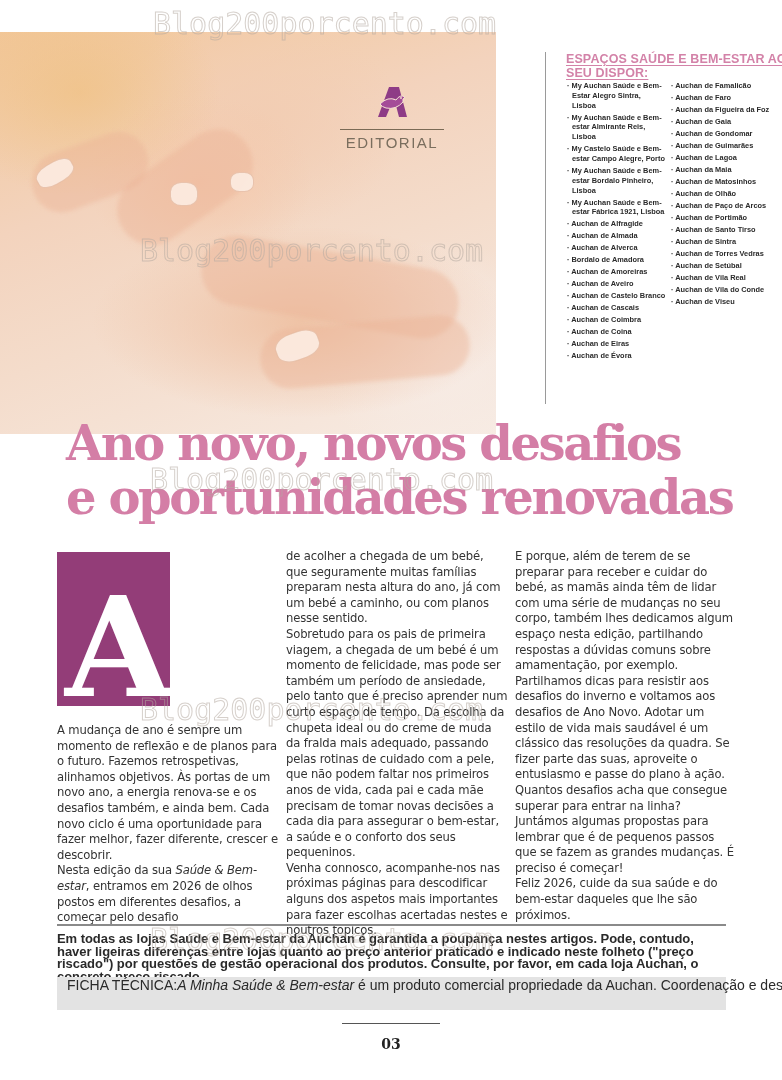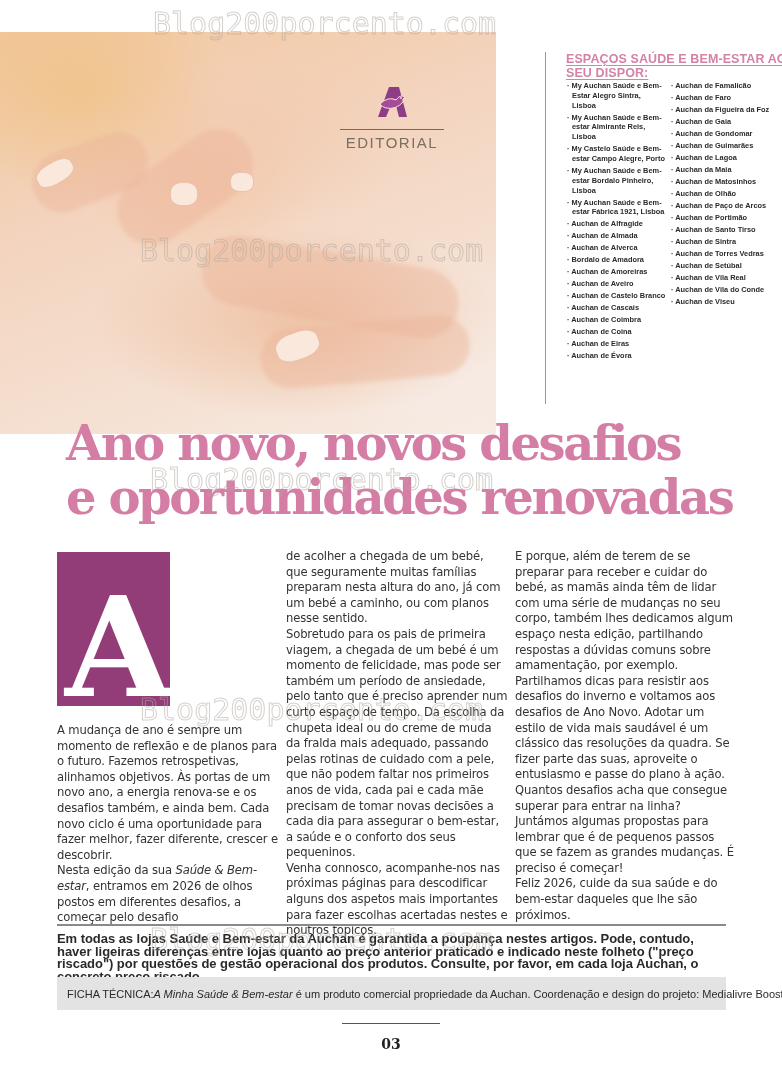--- a/index.html
+++ b/index.html
@@ -47,21 +47,21 @@
   .col1 { left: 57px; top: 723px; width: 222px; }
   .col2 { left: 286px; top: 549px; width: 222px; }
   .col3 { left: 515px; top: 549px; width: 222px; }
   .col p { margin: 0; }
   .col em { font-style: italic; }
 
   
   .rule-top { position: absolute; left: 57px; top: 924px; width: 669px; height: 2px; background: #8a8a8a; }
   .disclaimer { position: absolute; left: 57px; top: 933px; width: 672px; font-family: "Liberation Sans", sans-serif; font-weight: bold; font-size: 13px; line-height: 12.6px; color: #2a2a2a; letter-spacing: -0.05px; }
 
-  .ficha { position: absolute; left: 57px; top: 977px; width: 669px; height: 33px; background: #e3e3e3; padding: 0 0 0 10px; display: flex; align-items: center; font-family: "Liberation Sans", sans-serif; font-size: 11px; color: #2a2a2a; white-space: nowrap; }
+  .ficha { position: absolute; left: 57px; top: 977px; width: 669px; height: 33px; background: #e3e3e3; padding: 0 0 0 10px; display: flex; align-items: flex-start; font-family: "Liberation Sans", sans-serif; font-size: 14px; color: #2a2a2a; white-space: nowrap; }
   .ficha em { font-style: italic; }
 
   
   .footer-rule { position: absolute; left: 342px; top: 1023px; width: 98px; height: 1px; background: #555; }
   .page-number { position: absolute; left: 342px; top: 1036px; width: 98px; text-align: center; font-family: "DejaVu Serif", serif; font-weight: bold; font-size: 14px; color: #222; }
 
   
   .watermark { position: absolute; font-family: "DejaVu Sans Mono", monospace; font-size: 30px; color: transparent; -webkit-text-stroke: 1px rgba(180,170,160,0.55); letter-spacing: 0px; pointer-events: none; white-space: nowrap; }
 </style>
 </head>

